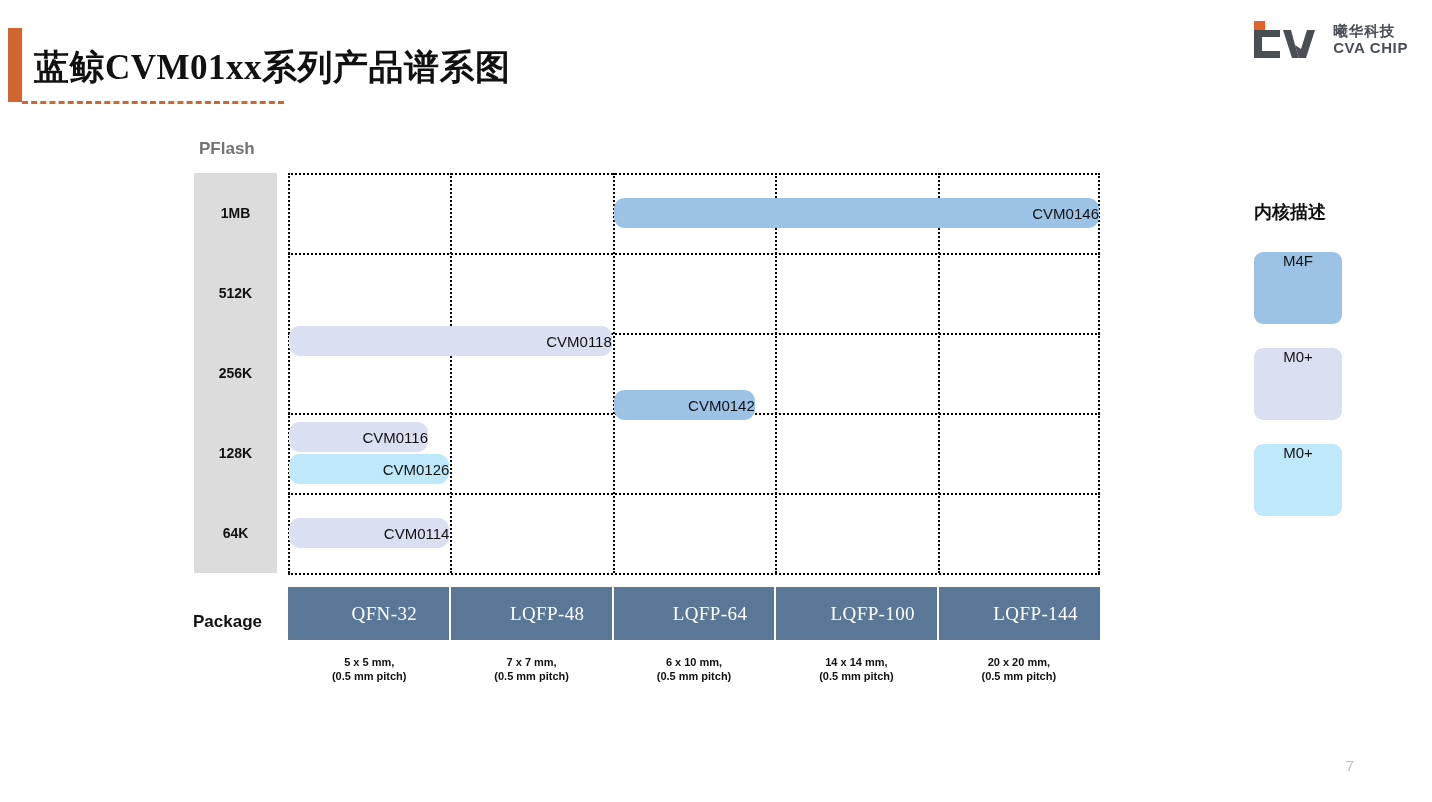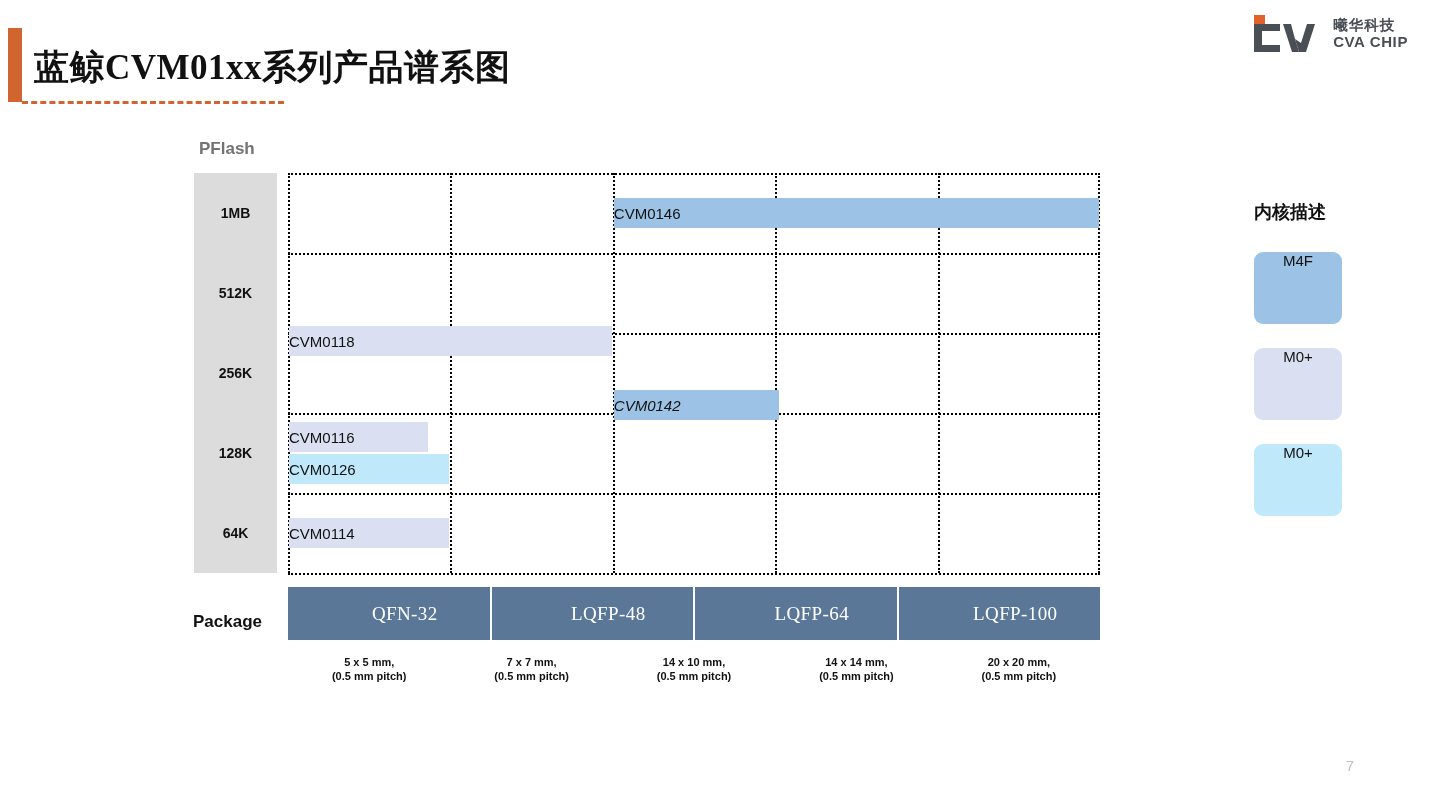--- a/index.html
+++ b/index.html
@@ -20,21 +20,21 @@
     font-family:"Liberation Serif","DejaVu Serif",serif;
     font-size:35px;font-weight:700;letter-spacing:.5px;
     color:#111;white-space:nowrap;
   }
   #title-underline{
     position:absolute;left:22px;top:101px;width:262px;height:0;
     border-top:3px dashed #D0652F;
   }
 
   
-  #logo{position:absolute;right:24px;top:12px;height:44px;display:flex;align-items:center;gap:9px;}
+  #logo{position:absolute;right:24px;top:18px;height:44px;display:flex;align-items:center;gap:9px;}
   #logo-mark{position:relative;width:74px;height:38px;}
   #logo-square{position:absolute;left:4px;top:0;width:11px;height:11px;background:#E2622C;}
   #logo-glyph{position:absolute;left:0;top:8px;}
   #logo-text{display:flex;flex-direction:column;line-height:1.12;}
   #logo-cn{font-size:14.5px;font-weight:700;color:#4A4E55;letter-spacing:1px;}
   #logo-en{font-size:15px;font-weight:700;color:#4A4E55;letter-spacing:.6px;}
 
   
   #pflash-caption{
     position:absolute;left:199px;top:139px;
@@ -64,22 +64,22 @@
     position:absolute;left:0;width:812px;height:0;
     border-top:2px dotted #000;
   }
   .grid-vline{
     position:absolute;top:0;height:400px;width:0;
     border-left:2px dotted #000;
   }
 
   
   .product-bar{
-    position:absolute;height:30px;border-radius:0;
-    display:flex;align-items:center;justify-content:flex-start;
+    position:absolute;height:30px;border-radius:11px;
+    display:flex;align-items:center;justify-content:flex-end;
     font-size:15px;color:#111;white-space:nowrap;
   }
 
   
   #package-row{
     position:absolute;left:288px;top:587px;width:812px;height:53px;
     display:flex;
   }
   .package-cell{
     flex:1 1 0;margin-right:2px;background:#5B7798;
@@ -159,51 +159,52 @@
     <div class="grid-vline" style="left: 324.8px;"></div>
     <div class="grid-vline" style="left: 487.2px;"></div>
     <div class="grid-vline" style="left: 649.6px;"></div>
     <div class="grid-vline" style="left: 810px;"></div>
     <div class="product-bar" style="left: 325.8px; width: 485.2px; top: 25px; background: rgb(156, 195, 229);">
       <span>CVM0146</span>
     </div>
     <div class="product-bar" style="left: 1px; width: 322.8px; top: 153px; background: rgb(218, 224, 242);">
       <span>CVM0118</span>
     </div>
-    <div class="product-bar" style="left: 325.8px; width: 165px; top: 217px; background: rgb(156, 195, 229); font-style: italic;">
+    <div class="product-bar" style="left: 325.8px; width: 141px; top: 217px; background: rgb(156, 195, 229);">
       <span>CVM0142</span>
     </div>
     <div class="product-bar" style="left: 1px; width: 139px; top: 249px; background: rgb(218, 224, 242);">
       <span>CVM0116</span>
     </div>
     <div class="product-bar" style="left: 1px; width: 160.4px; top: 281px; background: rgb(191, 233, 251);">
       <span>CVM0126</span>
     </div>
     <div class="product-bar" style="left: 1px; width: 160.4px; top: 345px; background: rgb(218, 224, 242);">
       <span>CVM0114</span>
     </div>
   </div>
 
 <div id="package-row">
     <div class="package-cell">QFN-32</div>
     <div class="package-cell">LQFP-48</div>
     <div class="package-cell">LQFP-64</div>
     <div class="package-cell">LQFP-100</div>
+    <div class="package-cell">LQFP-144</div>
   </div>
 <div id="package-notes">
     <div class="package-note">
       <div>5 x 5 mm,</div>
       <div>(0.5 mm pitch)</div>
     </div>
     <div class="package-note">
       <div>7 x 7 mm,</div>
       <div>(0.5 mm pitch)</div>
     </div>
     <div class="package-note">
-      <div>14 x 10 mm,</div>
+      <div>6 x 10 mm,</div>
       <div>(0.5 mm pitch)</div>
     </div>
     <div class="package-note">
       <div>14 x 14 mm,</div>
       <div>(0.5 mm pitch)</div>
     </div>
     <div class="package-note">
       <div>20 x 20 mm,</div>
       <div>(0.5 mm pitch)</div>
     </div>

